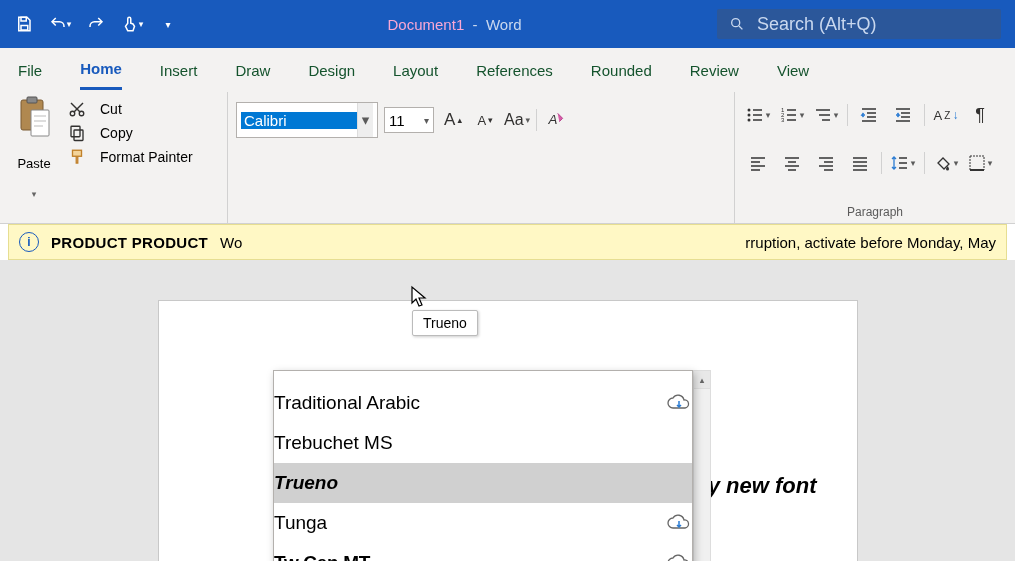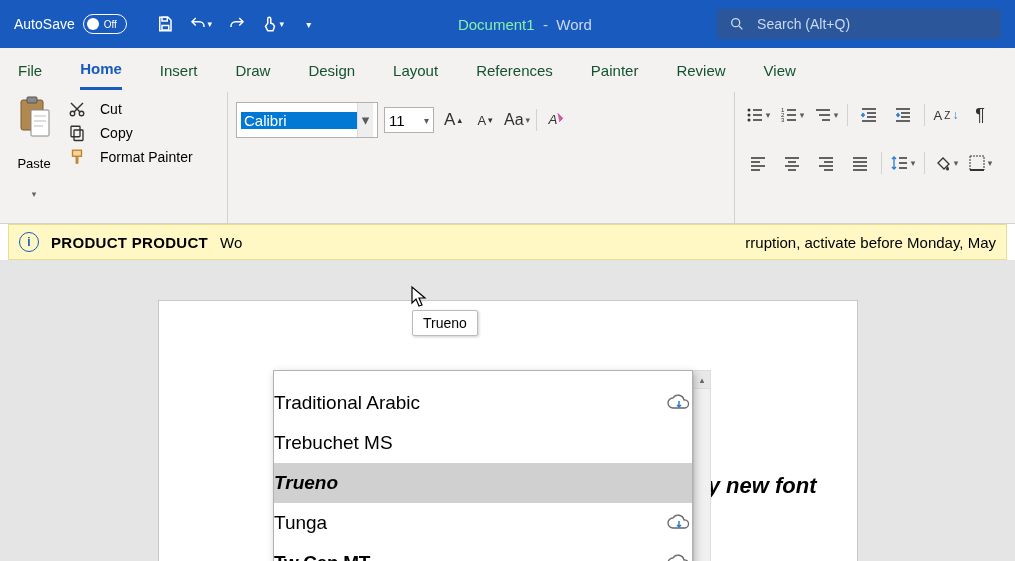--- a/index.html
+++ b/index.html
@@ -7,24 +7,24 @@
 
 .titlebar { height: 48px; background: #185ABD; display: flex; align-items: center; color: #fff; font-size: 14px; }
 .autosave { display: flex; align-items: center; gap: 8px; padding: 0 14px; }
 .autosave-label { font-size: 14px; }
 .toggle { width: 44px; height: 20px; border: 1.5px solid #fff; border-radius: 10px; display: flex; align-items: center; padding: 0 3px; position: relative; }
 .toggle-dot { width: 12px; height: 12px; border-radius: 50%; background: #fff; }
 .toggle-text { font-size: 10px; color: #fff; margin-left: 5px; }
 .qa { display: flex; align-items: center; gap: 4px; padding: 0 8px; }
 .qa-btn { width: 32px; height: 32px; display: flex; align-items: center; justify-content: center; color: #fff; cursor: pointer; }
 .title-center { flex: 1; text-align: center; font-size: 15px; }
-.title-center .doc { color: #86efac; }
+.title-center .doc { color: #f9a8d4; }
 .title-center .app { color: #c9d8ef; }
 .searchbox { width: 284px; height: 30px; background: #2B579A; margin-right: 14px; display: flex; align-items: center; padding: 0 12px; gap: 12px; border-radius: 2px; }
-.searchbox input { background: transparent; border: none; outline: none; color: #c9d8ef; font-size: 14px; width: 100%; }
+.searchbox input { background: transparent; border: none; outline: none; color: #c9d8ef; font-size: 18px; width: 100%; }
 .searchbox input::placeholder { color: #c9d8ef; }
 
 .tabs { height: 44px; background: #F3F2F1; display: flex; align-items: center; padding: 0 18px; gap: 38px; font-size: 15px; }
 .tab { cursor: pointer; color: #14532d; padding: 10px 0; }
 .tab.active { color: #185ABD; font-weight: 600; border-bottom: 3px solid #185ABD; }
 
 .ribbon { height: 132px; background: #F3F2F1; border-bottom: 1px solid #d1d1d1; display: flex; position: relative; }
 .group { border-right: 1px solid #d1d1d1; padding: 4px 10px 2px 10px; display: flex; flex-direction: column; }
 .group-body { flex: 1; display: flex; align-items: flex-start; gap: 10px; }
 .group-label { text-align: center; font-size: 12px; color: #5b5b5b; padding: 2px 0; position: relative; }
@@ -76,27 +76,20 @@
 .f-tunga { font-family: Verdana, sans-serif; }
 .f-twcen { font-family: "Century Gothic", sans-serif; font-weight:600; letter-spacing:-0.3px;}
 .f-trade { font-family: Arial, sans-serif; }
 .f-trad { font-family: Georgia, serif; }
 .f-treb { font-family: "Trebuchet MS", sans-serif; }
 </style>
 </head>
 <body>
 
 <div class="titlebar">
-  <div class="autosave">
-    <span class="autosave-label">AutoSave</span>
-    <div class="toggle">
-      <div class="toggle-dot"></div>
-      <span class="toggle-text">Off</span>
-    </div>
-  </div>
   <div class="qa">
     <div class="qa-btn">
       <svg class="icon" viewBox="0 0 24 24" fill="none" stroke="#fff" stroke-width="2">
           <path d="M5 3h11l4 4v14H5z"></path>
           <rect x="8" y="3" width="7" height="5"></rect>
           <rect x="8" y="14" width="9" height="6"></rect>
         </svg>
     </div>
     <div class="qa-btn">
       <svg class="icon" viewBox="0 0 24 24" fill="none" stroke="#fff" stroke-width="2">
@@ -134,21 +127,21 @@
 </div>
 
 <div class="tabs" id="tabs-container">
     <div class="tab">File</div>
     <div class="tab active">Home</div>
     <div class="tab">Insert</div>
     <div class="tab">Draw</div>
     <div class="tab">Design</div>
     <div class="tab">Layout</div>
     <div class="tab">References</div>
-    <div class="tab">Painter</div>
+    <div class="tab">Rounded</div>
     <div class="tab">Review</div>
     <div class="tab">View</div>
   </div>
 
 <div class="ribbon">
 
   <div class="group" style="width:228px;">
     <div class="group-body">
       <div class="paste-big">
         <svg class="paste-icon" viewBox="0 0 34 42">
@@ -334,20 +327,21 @@
           </div>
         <div class="ico-btn">
             <svg width="18" height="18" viewBox="0 0 18 18">
               <rect x="2" y="2" width="14" height="14" fill="none" stroke="#333" stroke-width="1" stroke-dasharray="2 1"></rect>
               <line x1="2" y1="16" x2="16" y2="16" stroke="#333" stroke-width="2"></line>
             </svg>
             <span class="caret">▾</span>
           </div>
       </div>
     </div>
+    <div class="group-label">Paragraph</div>
   </div>
 </div>
 
 <div class="notice-bar">
   <div class="info-ico">i</div>
   <span class="title">PRODUCT PRODUCT</span>
   <span>Wo</span>
   <span style="flex:1"></span>
   <span>rruption, activate before Monday, May</span>
 </div>

